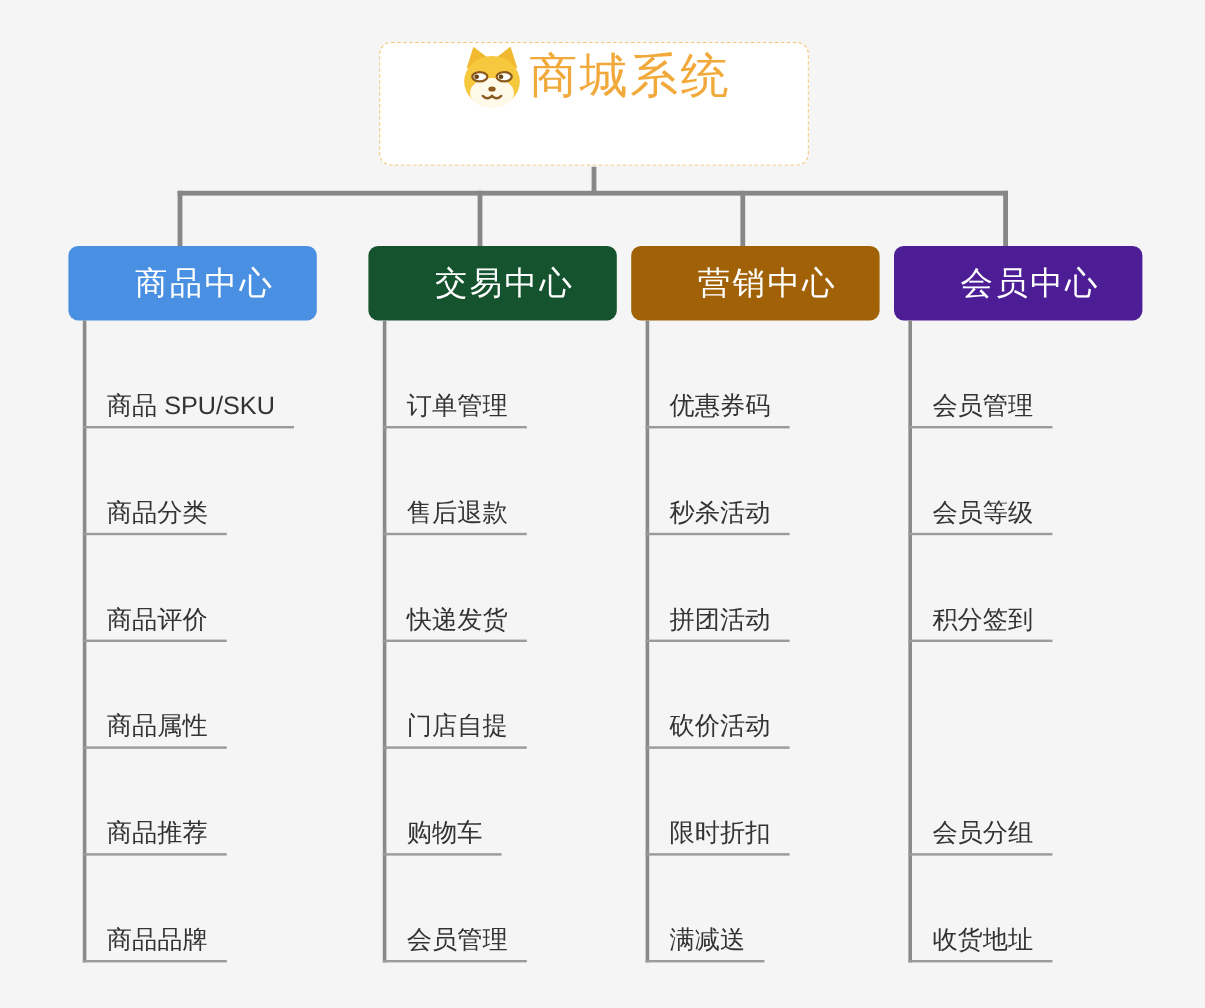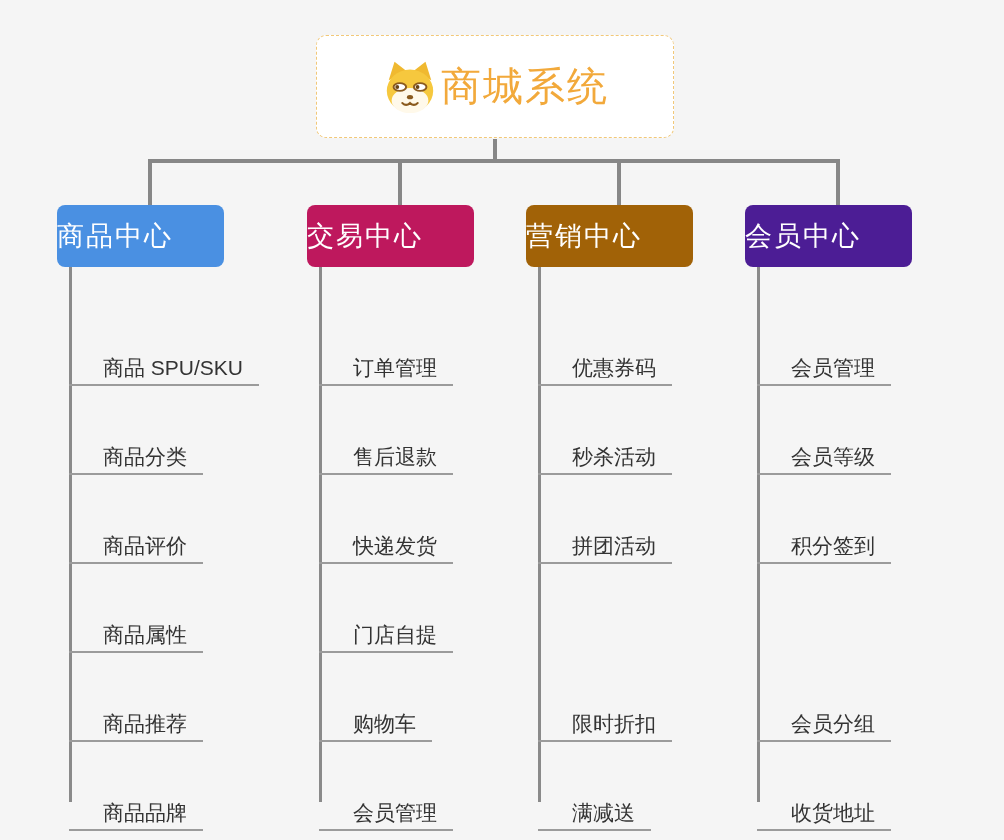--- a/index.html
+++ b/index.html
@@ -12,56 +12,56 @@
     width:1004px;height:840px;
     background:#f5f5f5;
     overflow:hidden;
   }
   
   .root-node{
     position:absolute;left:316px;top:35px;width:358px;height:103px;
     background:#ffffff;
     border:1px dashed #F2C878;
     border-radius:10px;
-    display:flex;align-items:center;justify-content:center;gap:2px;
+    display:flex;justify-content:center;gap:2px;
     box-sizing:border-box;
   }
   .root-label{
     font-size:40px;letter-spacing:2px;color:#F2A93B;font-weight:500;
     white-space:nowrap;
   }
   .root-icon{width:58px;height:56px;flex:0 0 auto;}
   
   .conn{position:absolute;background:#878787;}
   .conn-stub{left:493px;top:139px;width:4px;height:22px;}
   .conn-hbar{left:148px;top:159px;width:692px;height:4px;}
   .conn-drop{top:159px;width:4px;height:48px;}
   .drop0{left:148px}.drop1{left:398px}.drop2{left:617px}.drop3{left:836px}
   .branch-vline{position:absolute;top:267px;width:3px;height:535px;background:#8a8a8a;}
   .vl0{left:69px}.vl1{left:319px}.vl2{left:538px}.vl3{left:757px}
   
   .branch-box{
-    position:absolute;top:205px;width:167px;height:62px;
+    position:absolute;top:205px;width:187px;height:62px;
     border-radius:8px;
-    display:flex;align-items:center;justify-content:flex-start;
+    display:flex;align-items:center;justify-content:center;
     color:#ffffff;
     cursor:default;
+    padding-left:20px;
   }
   .bb0{left:57px}.bb1{left:307px}.bb2{left:526px}.bb3{left:745px}
   .branch-label{font-size:27px;letter-spacing:2px;white-space:nowrap;}
   
   .leaf{
     position:absolute;
     height:36px;line-height:40px;
-    padding:0 16px 0 34px;
+    padding:0 16px 0 20px;
     border-bottom:2px solid #9B9B9B;
     font-size:21px;color:#333333;
     white-space:nowrap;
     box-sizing:content-box;
-    margin-top:29px;
   }
   .c0{left:69px}.c1{left:319px}.c2{left:538px}.c3{left:757px}
   .r0{top:319px}.r1{top:408px}.r2{top:497px}.r3{top:586px}.r4{top:675px}.r5{top:764px}
 </style>
 </head>
 <body>
 
 <div class="canvas">
 
   <div class="root-node" style="border-color: rgb(242, 200, 120);">
@@ -91,38 +91,39 @@
     <span class="branch-label">商品中心</span>
   </div>
   <div class="branch-vline vl0"></div>
   <div class="leaf c0 r0">商品 SPU/SKU</div>
   <div class="leaf c0 r1">商品分类</div>
   <div class="leaf c0 r2">商品评价</div>
   <div class="leaf c0 r3">商品属性</div>
   <div class="leaf c0 r4">商品推荐</div>
   <div class="leaf c0 r5">商品品牌</div>
 
-  <div class="branch-box bb1" style="background: #be185d;">
+  <div class="branch-box bb1" style="background: #14532d;">
     <span class="branch-label">交易中心</span>
   </div>
   <div class="branch-vline vl1"></div>
   <div class="leaf c1 r0">订单管理</div>
   <div class="leaf c1 r1">售后退款</div>
   <div class="leaf c1 r2">快递发货</div>
   <div class="leaf c1 r3">门店自提</div>
   <div class="leaf c1 r4">购物车</div>
   <div class="leaf c1 r5">会员管理</div>
 
   <div class="branch-box bb2" style="background: #a16207;">
     <span class="branch-label">营销中心</span>
   </div>
   <div class="branch-vline vl2"></div>
   <div class="leaf c2 r0">优惠券码</div>
   <div class="leaf c2 r1">秒杀活动</div>
   <div class="leaf c2 r2">拼团活动</div>
+  <div class="leaf c2 r3">砍价活动</div>
   <div class="leaf c2 r4">限时折扣</div>
   <div class="leaf c2 r5">满减送</div>
 
   <div class="branch-box bb3" style="background: #4c1d95;">
     <span class="branch-label">会员中心</span>
   </div>
   <div class="branch-vline vl3"></div>
   <div class="leaf c3 r0">会员管理</div>
   <div class="leaf c3 r1">会员等级</div>
   <div class="leaf c3 r2">积分签到</div>

